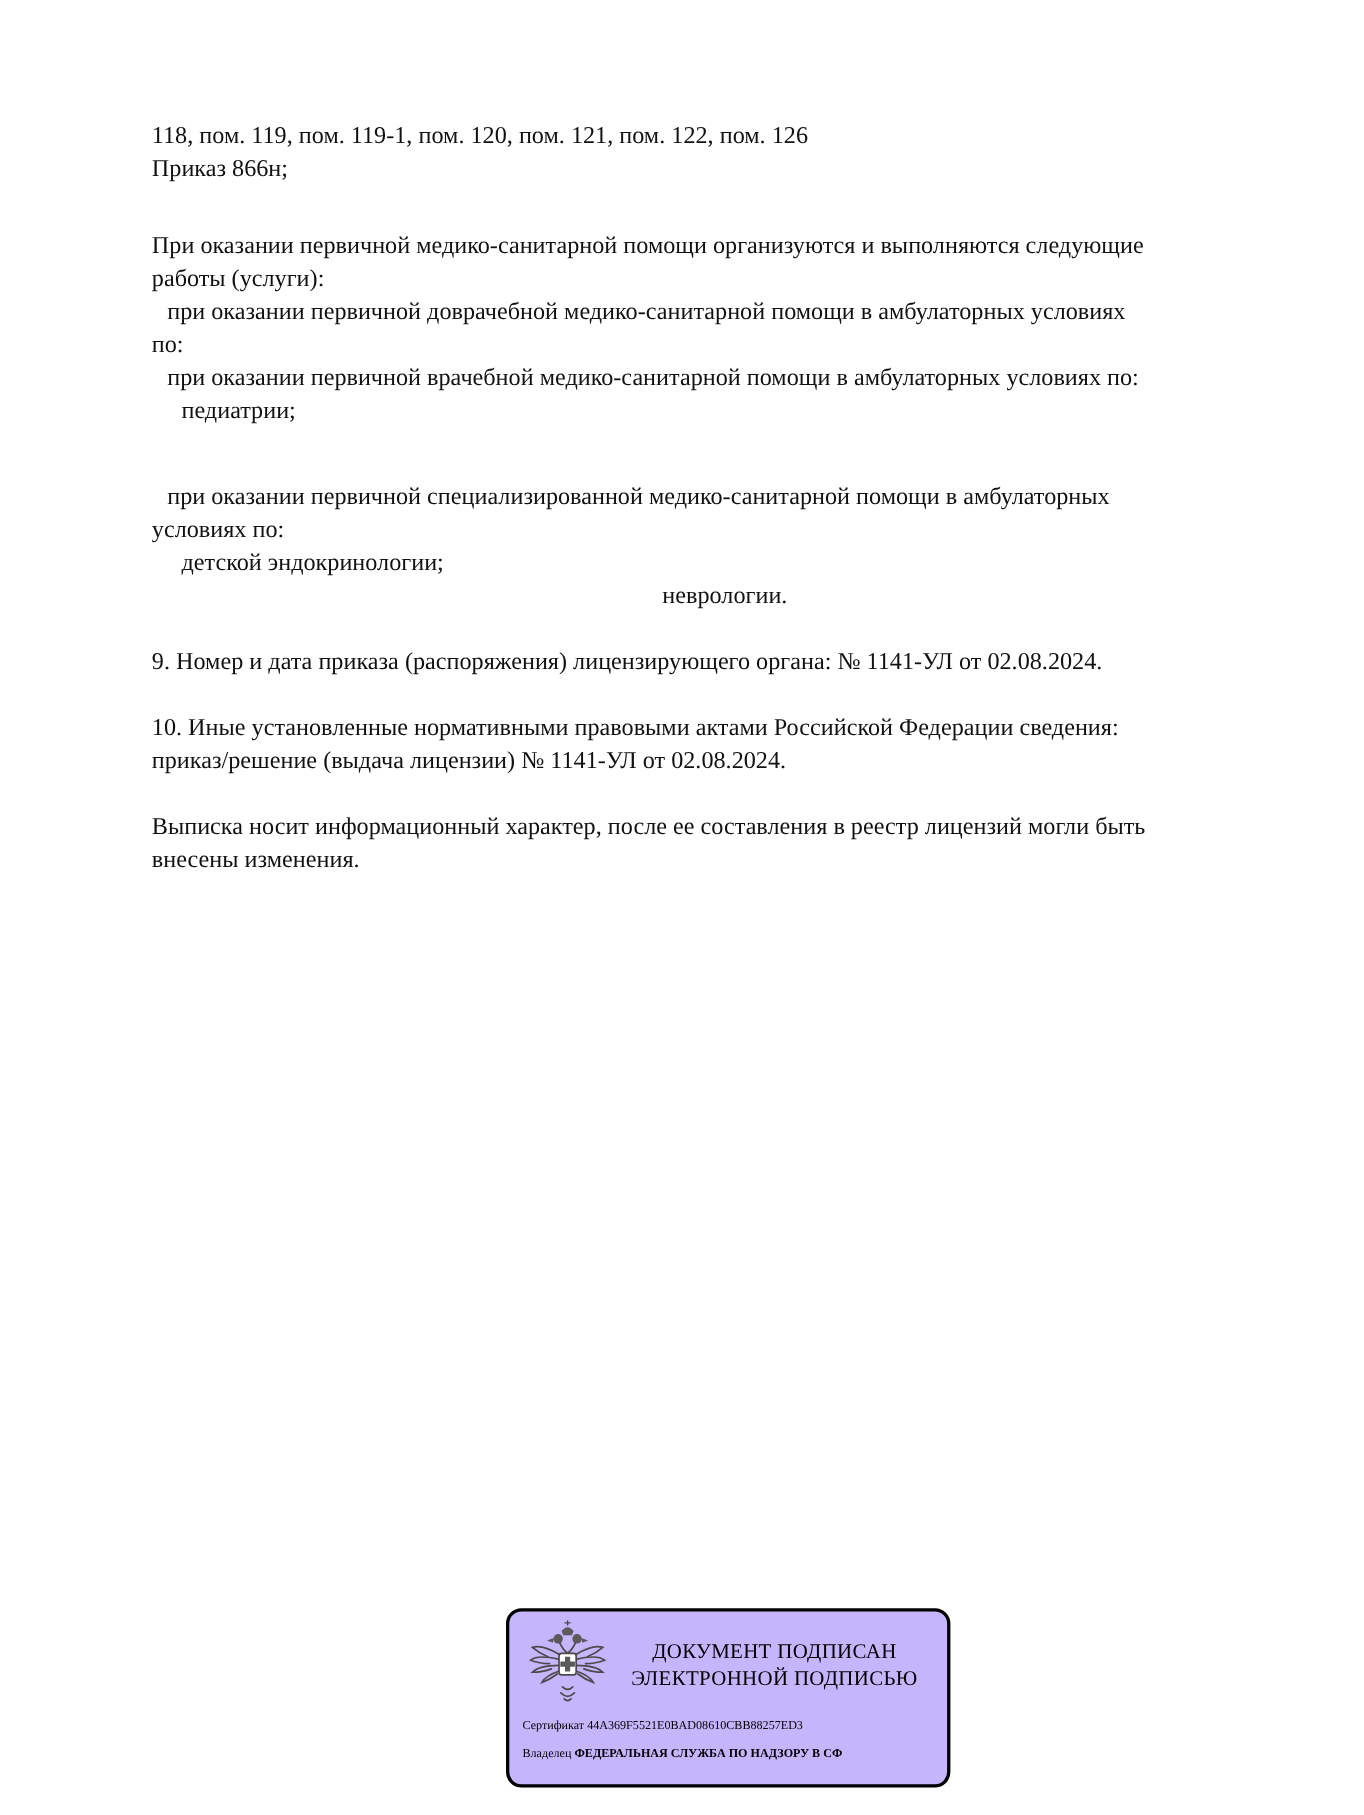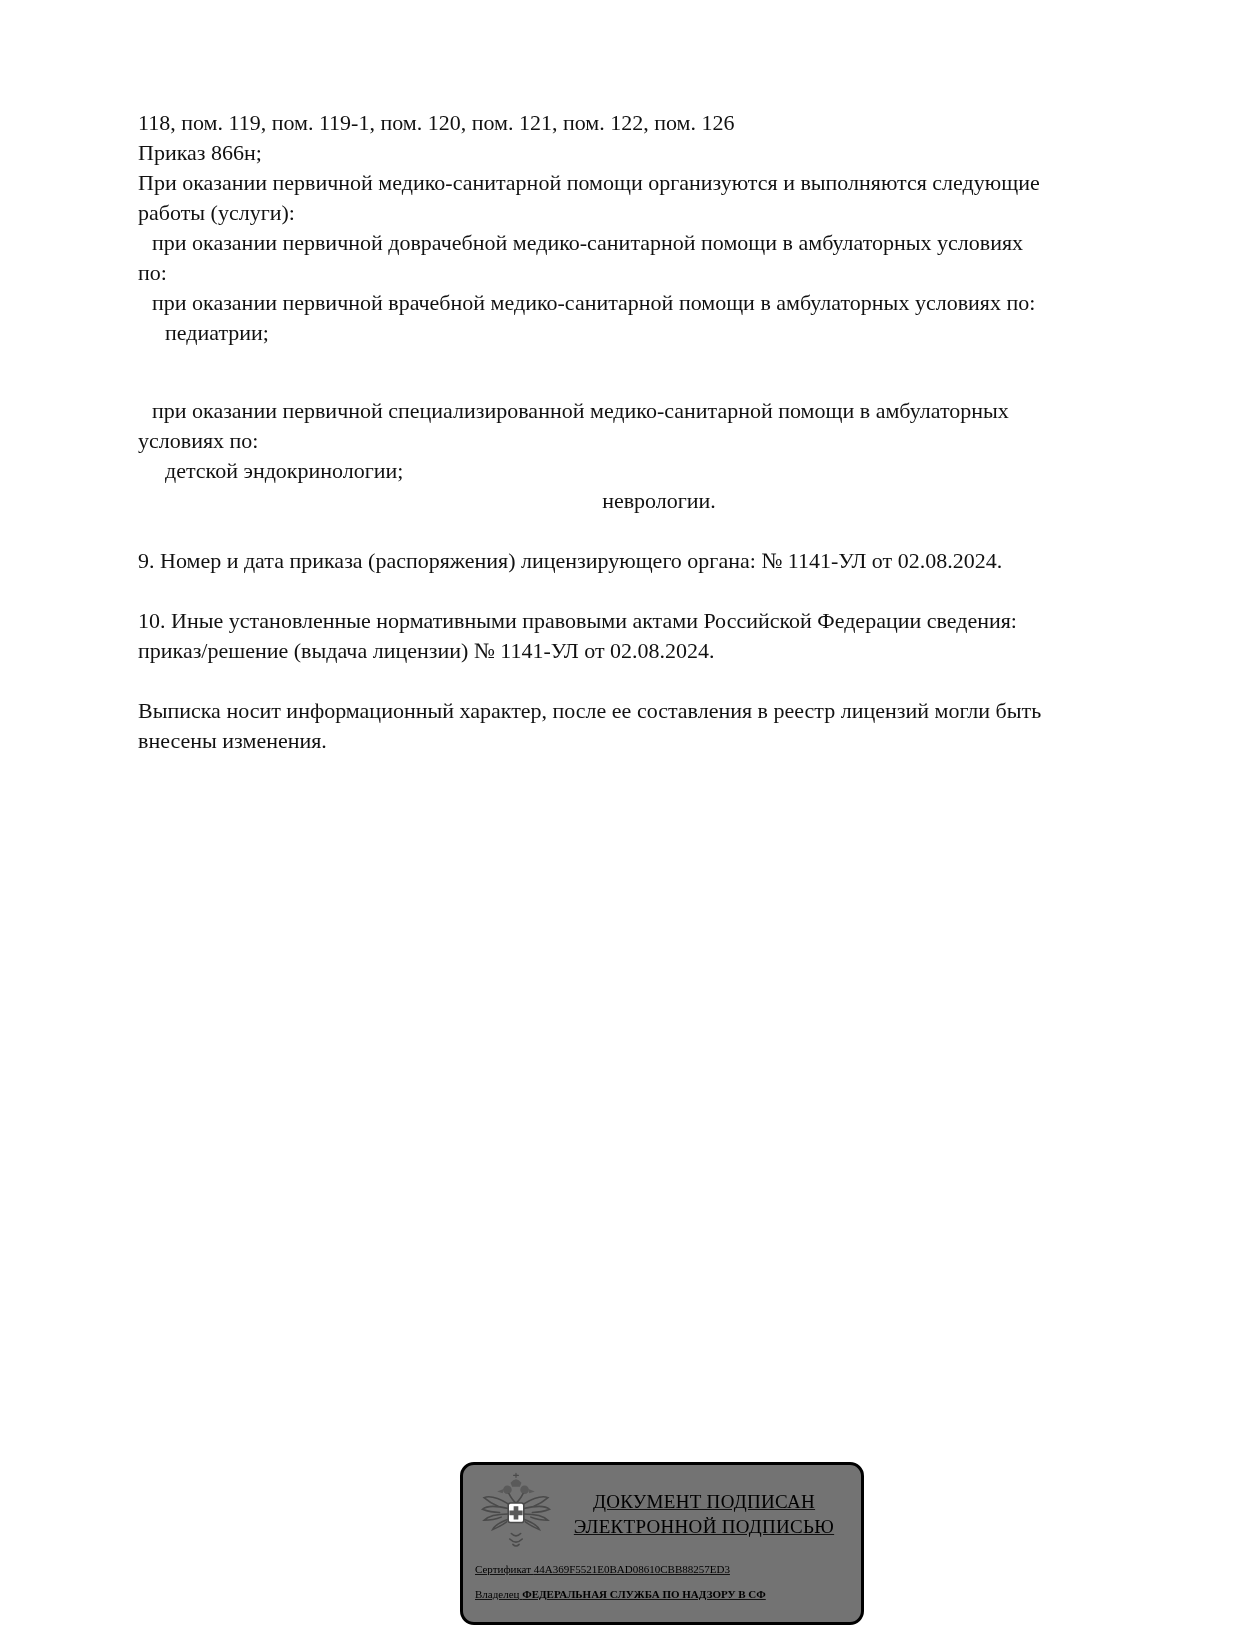--- a/index.html
+++ b/index.html
@@ -29,22 +29,21 @@
     position:absolute;
     left:460px;
     top:1462px;
     width:404px;
     height:163px;
     box-sizing:border-box;
     border:3px solid #000000;
     border-radius:14px;
     overflow:hidden;
     padding:6px 0 4px 12px;
-    background:#737373;
-    text-decoration:underline;
+    background:#c4b5fd;
   }
   .stamp-top{
     display:flex;
     align-items:center;
     height:86px;
   }
   .stamp-emblem{
     flex:0 0 82px;
     display:flex;
     justify-content:center;
@@ -69,21 +68,21 @@
 </style>
 </head>
 <body>
 
 <div class="page">
 
   <div class="doc-text">
 
   <div class="line" style="padding-left: 0px;">118, пом. 119, пом. 119-1, пом. 120, пом. 121, пом. 122, пом. 126</div>
       <div class="line" style="padding-left: 0px;">Приказ 866н;</div>
-      <div class="line" style="padding-left: 0px;">При оказании первичной медико-санитарной помощи организуются и выполняются следующие</div>
+      <div class="line" style="padding-left: 0px; margin-top: 40px;">При оказании первичной медико-санитарной помощи организуются и выполняются следующие</div>
       <div class="line" style="padding-left: 0px;">работы (услуги):</div>
       <div class="line" style="padding-left: 14px;">при оказании первичной доврачебной медико-санитарной помощи в амбулаторных условиях</div>
       <div class="line" style="padding-left: 0px;">по:</div>
       <div class="line" style="padding-left: 14px;">при оказании первичной врачебной медико-санитарной помощи в амбулаторных условиях по:</div>
       <div class="line" style="padding-left: 27px;">педиатрии;</div>
       <div class="line" style="padding-left: 14px; margin-top: 48px;">при оказании первичной специализированной медико-санитарной помощи в амбулаторных</div>
       <div class="line" style="padding-left: 0px;">условиях по:</div>
       <div class="line" style="padding-left: 27px;">детской эндокринологии;</div>
       <div class="line" style="padding-left: 27px; text-align: center;">неврологии.</div>
       <div class="line" style="padding-left: 0px;"></div>

